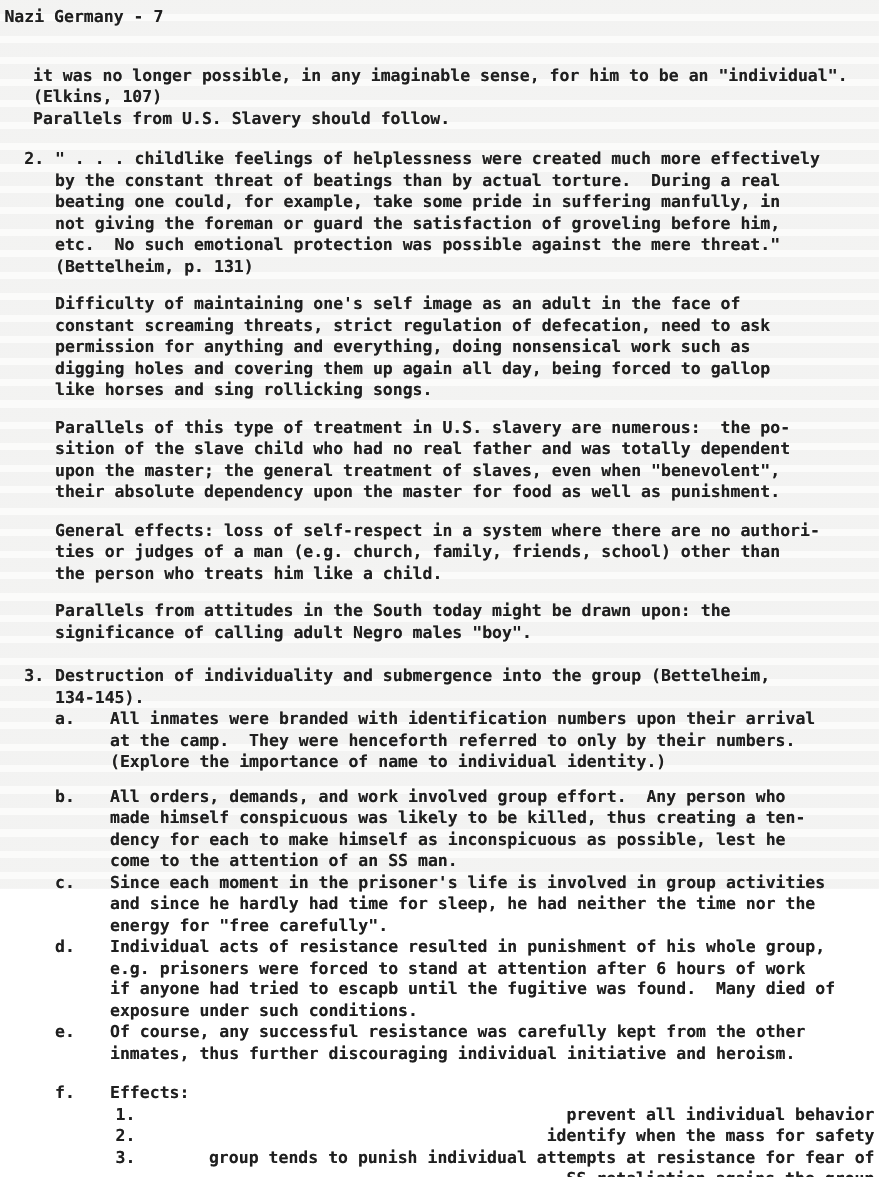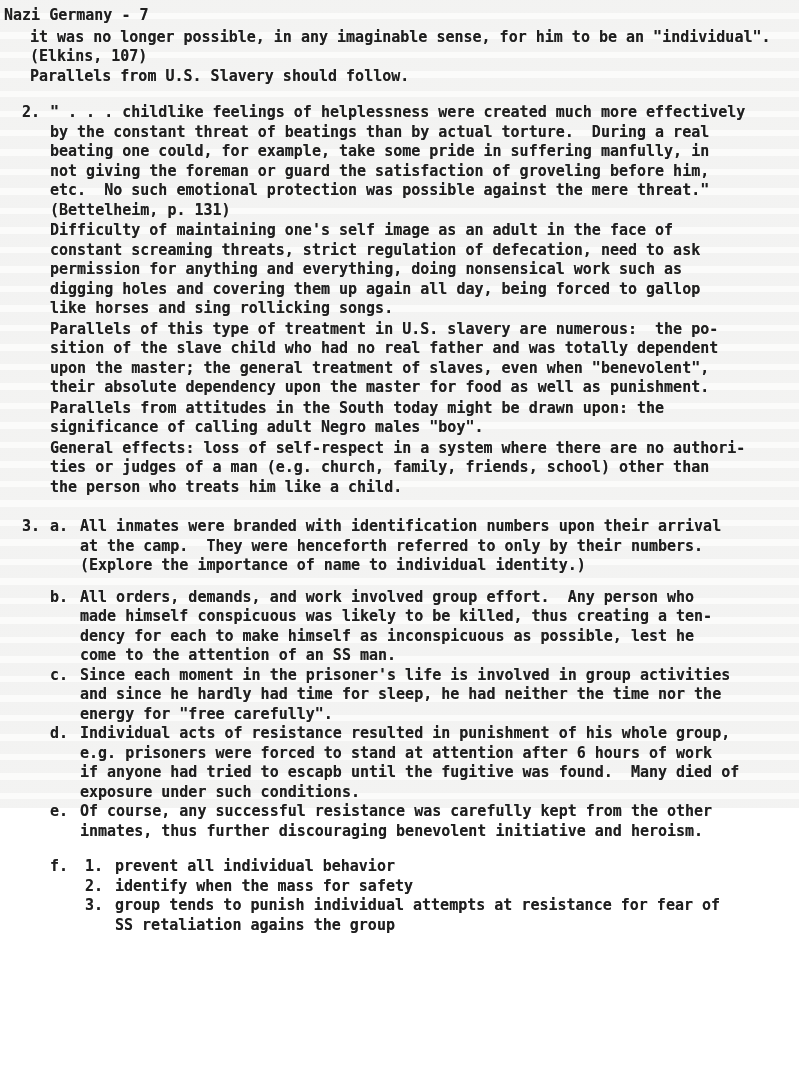--- a/index.html
+++ b/index.html
@@ -23,37 +23,37 @@
         rgba(0,0,0,0) 13px, rgba(0,0,0,0) 19.5px),
       var(--paper);
     color:var(--ink);
     font-size:15px;
     line-height:19.5px;
     font-weight:600;
     text-shadow:0 0 0.5px rgba(30,30,30,0.55);
   }
   .pre{white-space:pre-wrap;}
   .doc-title{margin:0 0 0 0;}
-  .intro{margin:2px 0 0 26px;}
+  .intro{margin:34px 0 0 26px;}
   .section{display:flex;margin-left:18px;}
   .sec2{margin-top:17px;}
   .sec3{margin-top:20px;}
   .sec-num{flex:0 0 28px;}
   .sec-body{flex:1 1 auto;min-width:0;}
-  .para{margin-top:1px;}
+  .para{margin-top:15px;}
   .para-first{margin-top:0;}
   .item{display:flex;margin-top:0;}
   .item-gap{margin-top:12px;}
   .item-f{margin-top:16px;}
   .item-marker{flex:0 0 30px;}
-  .item-text{flex:1 1 auto;min-width:0;}
+  .item-text{flex:1 1 auto;min-width:0;margin-left:20px;}
   .sublist{margin-left:5px;}
   .subitem{display:flex;}
   .sub-marker{flex:0 0 30px;}
-  .sub-text{flex:1 1 auto;min-width:0;}
+  .sub-text{flex:1 1 auto;min-width:0;text-align:right;}
 </style>
 </head>
 <body>
 
 <div class="page">
 
   <div class="doc-title pre">Nazi Germany - 7</div>
 
   <div class="intro pre">it was no longer possible, in any imaginable sense, for him to be an "individual".
 (Elkins, 107)
@@ -70,31 +70,33 @@
 (Bettelheim, p. 131)</div>
       <div class="para pre">Difficulty of maintaining one's self image as an adult in the face of
 constant screaming threats, strict regulation of defecation, need to ask
 permission for anything and everything, doing nonsensical work such as
 digging holes and covering them up again all day, being forced to gallop
 like horses and sing rollicking songs.</div>
       <div class="para pre">Parallels of this type of treatment in U.S. slavery are numerous:  the po-
 sition of the slave child who had no real father and was totally dependent
 upon the master; the general treatment of slaves, even when "benevolent",
 their absolute dependency upon the master for food as well as punishment.</div>
-      <div class="para pre">Parallels from attitudes in the South today might be drawn upon: the
-significance of calling adult Negro males "boy".</div>
       <div class="para pre">General effects: loss of self-respect in a system where there are no authori-
 ties or judges of a man (e.g. church, family, friends, school) other than
 the person who treats him like a child.</div>
+      <div class="para pre">Parallels from attitudes in the South today might be drawn upon: the
+significance of calling adult Negro males "boy".</div>
     </div>
   </div>
 
   <div class="section sec3">
     <span class="sec-num pre">3.</span>
     <div class="sec-body">
+      <div class="pre">Destruction of individuality and submergence into the group (Bettelheim,
+134-145).</div>
 
       <div class="item">
         <span class="item-marker pre">a.</span>
         <div class="item-text pre">All inmates were branded with identification numbers upon their arrival
 at the camp.  They were henceforth referred to only by their numbers.
 (Explore the importance of name to individual identity.)</div>
       </div>
 
       <div class="item item-gap">
         <span class="item-marker pre">b.</span>
@@ -115,26 +117,27 @@
         <span class="item-marker pre">d.</span>
         <div class="item-text pre">Individual acts of resistance resulted in punishment of his whole group,
 e.g. prisoners were forced to stand at attention after 6 hours of work
 if anyone had tried to escapb until the fugitive was found.  Many died of
 exposure under such conditions.</div>
       </div>
 
       <div class="item">
         <span class="item-marker pre">e.</span>
         <div class="item-text pre">Of course, any successful resistance was carefully kept from the other
-inmates, thus further discouraging benevolent initiative and heroism.</div>
+inmates, thus further discouraging individual initiative and heroism.</div>
       </div>
 
       <div class="item item-f">
         <span class="item-marker pre">f.</span>
         <div class="item-text">
+          <div class="pre">Effects:</div>
           <div class="sublist">
             <div class="subitem">
               <span class="sub-marker pre">1.</span>
               <div class="sub-text pre">prevent all individual behavior</div>
             </div>
             <div class="subitem">
               <span class="sub-marker pre">2.</span>
               <div class="sub-text pre">identify when the mass for safety</div>
             </div>
             <div class="subitem">

